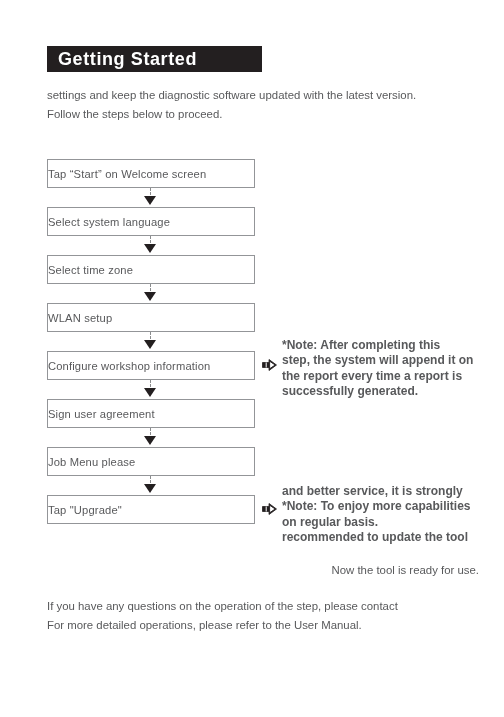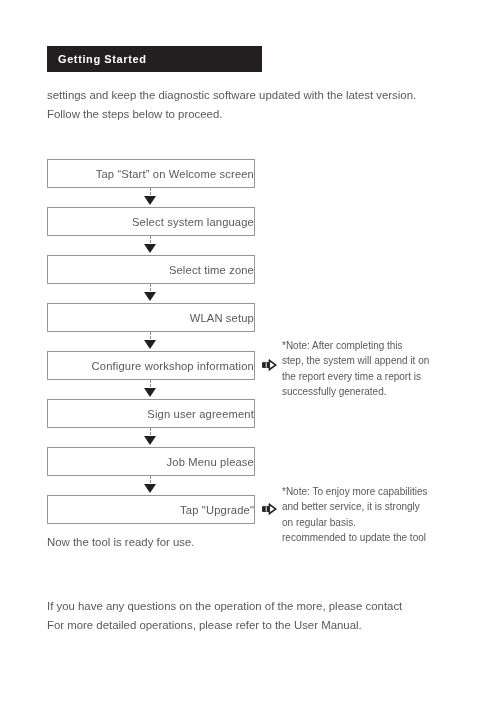--- a/index.html
+++ b/index.html
@@ -22,21 +22,21 @@
     left: 47px;
     top: 46px;
     width: 215px;
     height: 26px;
     background: #231f20;
     display: flex;
     align-items: center;
   }
   .heading-bar .heading-text {
     color: #ffffff;
-    font-size: 11px;
+    font-size: 18px;
     font-weight: bold;
     letter-spacing: 0.6px;
     padding-left: 11px;
     white-space: nowrap;
   }
 
   
   .intro {
     position: absolute;
     left: 47px;
@@ -58,21 +58,21 @@
   .flow-step {
     position: relative;
   }
   .flow-box {
     box-sizing: border-box;
     width: 208px;
     height: 29px;
     border: 1px solid #939598;
     display: flex;
     align-items: center;
-    justify-content: flex-end;
+    justify-content: flex-start;
     background: #ffffff;
   }
   .flow-box .box-label {
     font-size: 11.2px;
     color: #58595b;
     white-space: nowrap;
     letter-spacing: 0.15px;
   }
   .connector {
     width: 208px;
@@ -105,39 +105,40 @@
     top: 7px;
     width: 16px;
     height: 14px;
   }
   .side-pointer svg { display: block; }
 
   
   .note {
     position: absolute;
     width: 200px;
-    font-size: 10px;
+    font-size: 12px;
     line-height: 15.4px;
     color: #58595b;
+    font-weight: bold;
   }
   .note .line { display: block; white-space: nowrap; }
   .note-1 { left: 282px; top: 338px; }
   .note-2 { left: 282px; top: 484px; }
 
   
   .closing {
     position: absolute;
     left: 47px;
     width: 432px;
     font-size: 11.4px;
     line-height: 18.5px;
     color: #58595b;
   }
   .closing .line { display: block; white-space: nowrap; }
-  .closing-1 { top: 533px; }
+  .closing-1 { top: 561px; text-align: right; }
   .closing-2 { top: 597px; }
 </style>
 </head>
 <body>
 
 <div class="heading-bar">
   <span class="heading-text">Getting Started</span>
 </div>
 
 <div class="intro">
@@ -240,26 +241,26 @@
 </div>
 
 <div class="note note-1">
   <span class="line">*Note: After completing this</span>
   <span class="line">step, the system will append it on</span>
   <span class="line">the report every time a report is</span>
   <span class="line">successfully generated.</span>
 </div>
 
 <div class="note note-2">
+  <span class="line">and better service, it is strongly</span>
   <span class="line">*Note: To enjoy more capabilities</span>
-  <span class="line">and better service, it is strongly</span>
   <span class="line">on regular basis.</span>
   <span class="line">recommended to update the tool</span>
 </div>
 
 <div class="closing closing-1">
   <span class="line">Now the tool is ready for use.</span>
 </div>
 
 <div class="closing closing-2">
-  <span class="line">If you have any questions on the operation of the more, please contact</span>
+  <span class="line">If you have any questions on the operation of the step, please contact</span>
   <span class="line">For more detailed operations, please refer to the User Manual.</span>
 </div>
 
 </body></html>

